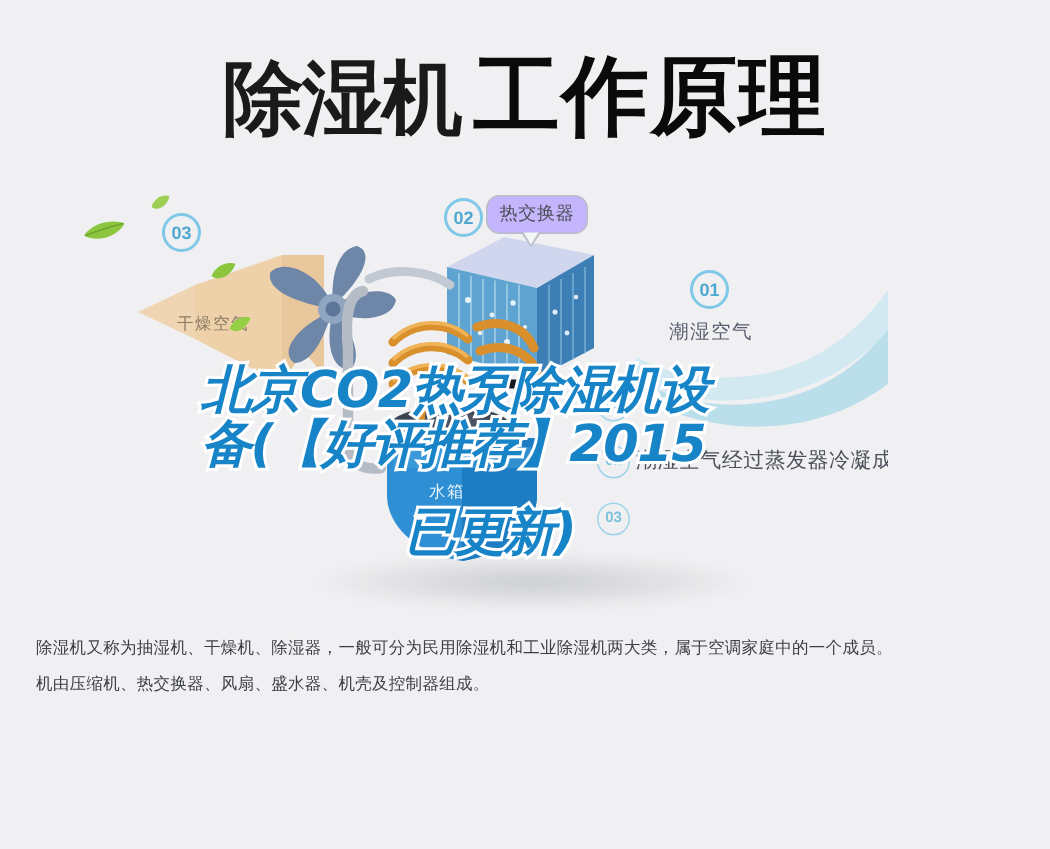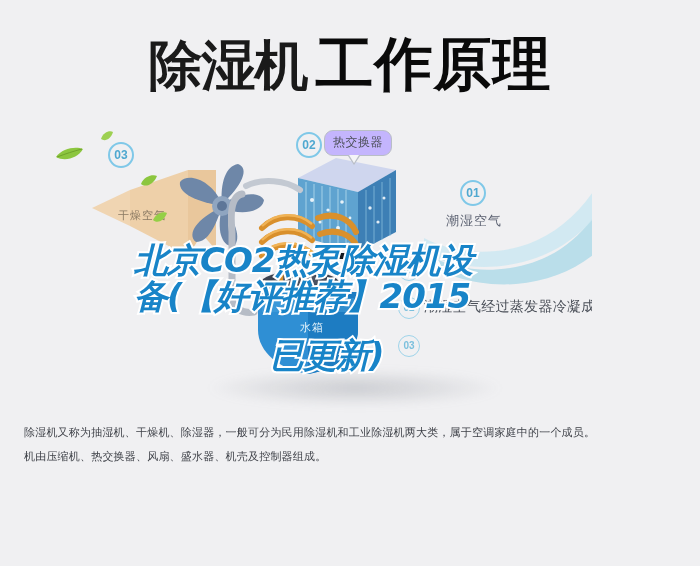--- a/index.html
+++ b/index.html
@@ -93,21 +93,21 @@
   
   #machine-core { position:absolute; left:228px; top:44px; width:200px; height:180px; }
 
   
   #heat-exchanger { position:absolute; left:292px; top:40px; width:110px; height:108px; }
 
   
   #water-tank { position:absolute; left:256px; top:178px; width:104px; height:86px; }
   #water-tank-label {
     position:absolute;
-    left:300px; top:208px;
+    left:286px; top:208px;
     font-size:11px;
     color:#e8f4fb;
     letter-spacing:1px;
     white-space:nowrap;
     z-index:3;
   }
 
   
   .marker {
     position:absolute;

